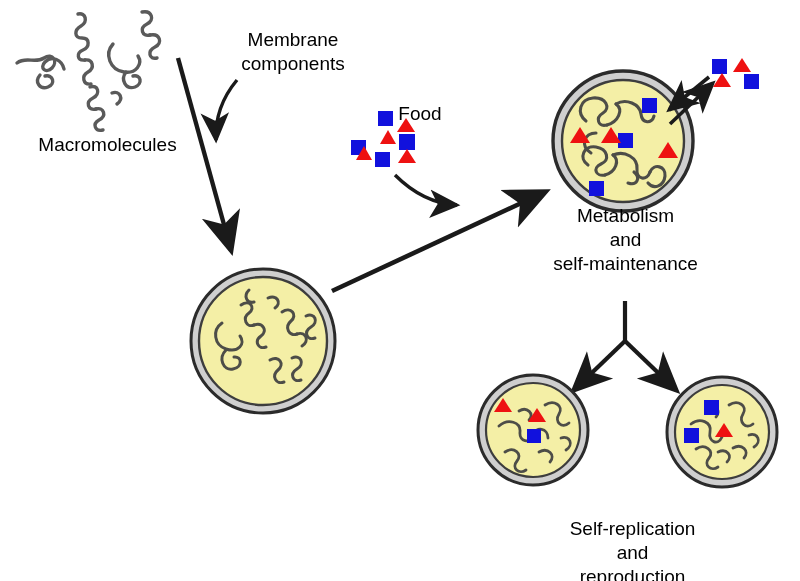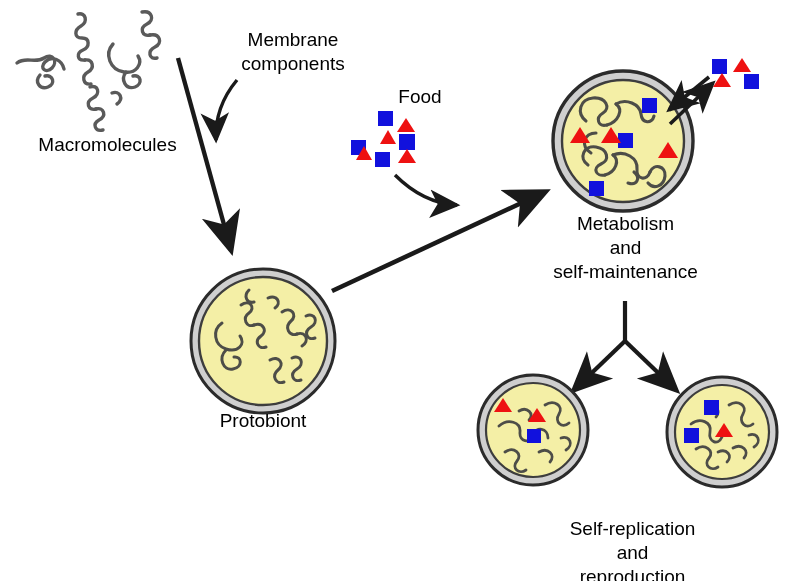--- a/index.html
+++ b/index.html
@@ -188,25 +188,24 @@
         <polygon points="724,423 733,437 715,437" fill="#ee1111"></polygon>
       </g>
     </g>
   </svg>
 
   <div class="lbl" style="left:223px; top:28px; width:140px;">Membrane
 components</div>
 
   <div class="lbl" style="left:20px; top:133px; width:175px;">Macromolecules</div>
 
-  <div class="lbl" style="left:385px; top:85px; width:70px;">Food</div>
-
-  <div class="lbl" style="left:193px; top:409px; width:140px;">Protobiont</div>
-
-  <div class="lbl" style="left:533px; top:212px; width:185px;">Metabolism
+  <div class="lbl" style="left:385px; top:102px; width:70px;">Food</div>
+
+
+  <div class="lbl" style="left:533px; top:204px; width:185px;">Metabolism
 and
 self-maintenance</div>
 
   <div class="lbl" style="left:535px; top:517px; width:195px;">Self-replication
 and
 reproduction</div>
 
 </div>
 
 </body></html>

